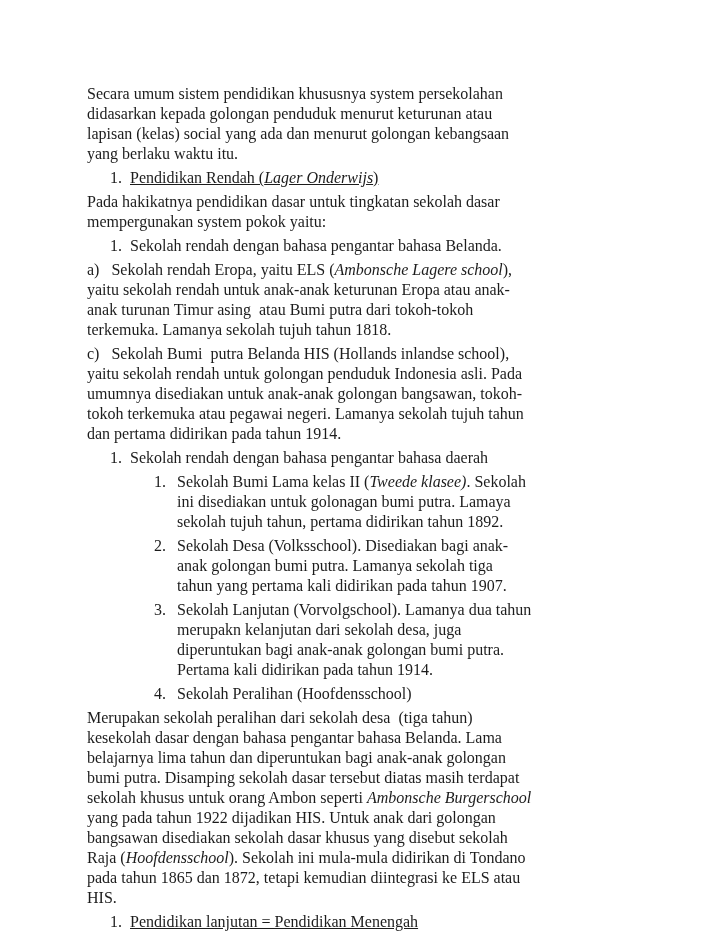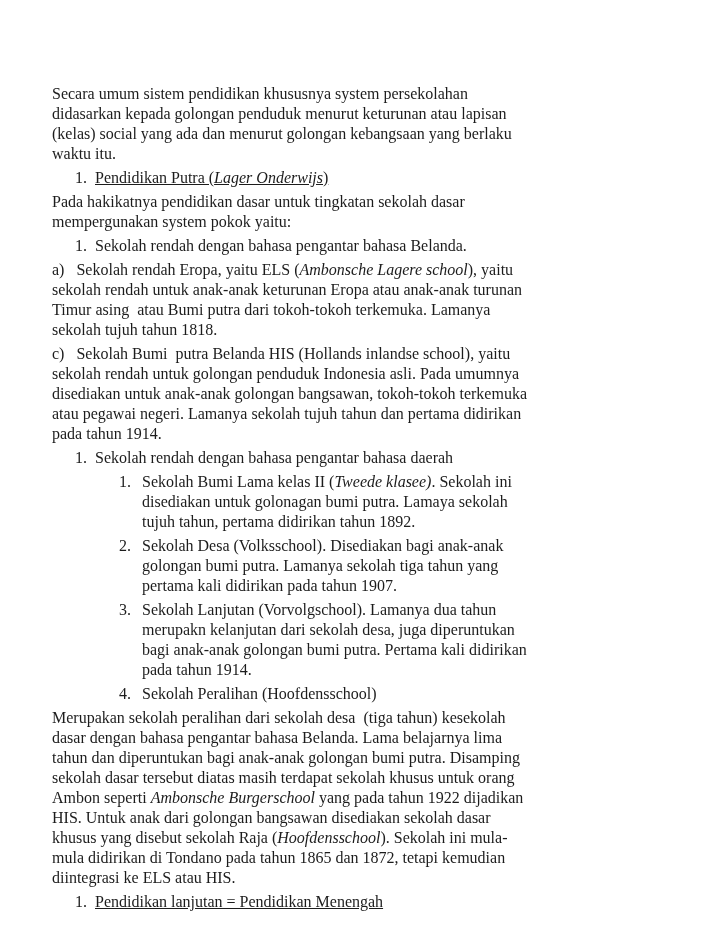--- a/index.html
+++ b/index.html
@@ -11,21 +11,21 @@
     height: 943px;
     overflow: hidden;
     font-family: "Liberation Serif", "DejaVu Serif", serif;
     font-size: 16px;
     line-height: 20px;
   }
   .page {
     box-sizing: border-box;
     width: 636px;
     height: 943px;
-    padding: 84px 104px 0 52px;
+    padding: 84px 104px 0 87px;
     overflow: hidden;
   }
   .para {
     margin: 0 0 4px 0;
   }
   .list-item {
     display: flex;
     align-items: flex-start;
     margin: 0 0 4px 0;
   }
@@ -37,21 +37,21 @@
   .underline { text-decoration: underline; }
   .italic { font-style: italic; }
 </style>
 </head>
 <body style="background: rgb(255, 255, 255); color: rgb(28, 28, 28);">
 
 <div class="page">
     <div class="para"><span class="run">Secara umum sistem pendidikan khususnya system persekolahan didasarkan kepada golongan penduduk menurut keturunan atau lapisan (kelas) social yang ada dan menurut golongan kebangsaan yang berlaku waktu itu.</span></div>
     <div class="list-item level-1">
       <span class="marker">1.</span>
-      <span class="content underline"><span class="run">Pendidikan Putra (</span><span class="run italic">Lager Onderwijs</span><span class="run">)</span></span>
+      <span class="content underline"><span class="run">Pendidikan Rendah (</span><span class="run italic">Lager Onderwijs</span><span class="run">)</span></span>
     </div>
     <div class="para"><span class="run">Pada hakikatnya pendidikan dasar untuk tingkatan sekolah dasar mempergunakan system pokok yaitu:</span></div>
     <div class="list-item level-1">
       <span class="marker">1.</span>
       <span class="content"><span class="run">Sekolah rendah dengan bahasa pengantar bahasa Belanda.</span></span>
     </div>
     <div class="para"><span class="run">a)&nbsp;&nbsp; Sekolah rendah Eropa, yaitu ELS (</span><span class="run italic">Ambonsche Lagere school</span><span class="run">), yaitu sekolah rendah untuk anak-anak keturunan Eropa atau anak-anak turunan Timur asing&nbsp; atau Bumi putra dari tokoh-tokoh terkemuka. Lamanya sekolah tujuh tahun 1818.</span></div>
     <div class="para"><span class="run">c)&nbsp;&nbsp; Sekolah Bumi&nbsp; putra Belanda HIS (Hollands inlandse school), yaitu sekolah rendah untuk golongan penduduk Indonesia asli. Pada umumnya disediakan untuk anak-anak golongan bangsawan, tokoh-tokoh terkemuka atau pegawai negeri. Lamanya sekolah tujuh tahun dan pertama didirikan pada tahun 1914.</span></div>
     <div class="list-item level-1">
       <span class="marker">1.</span>

